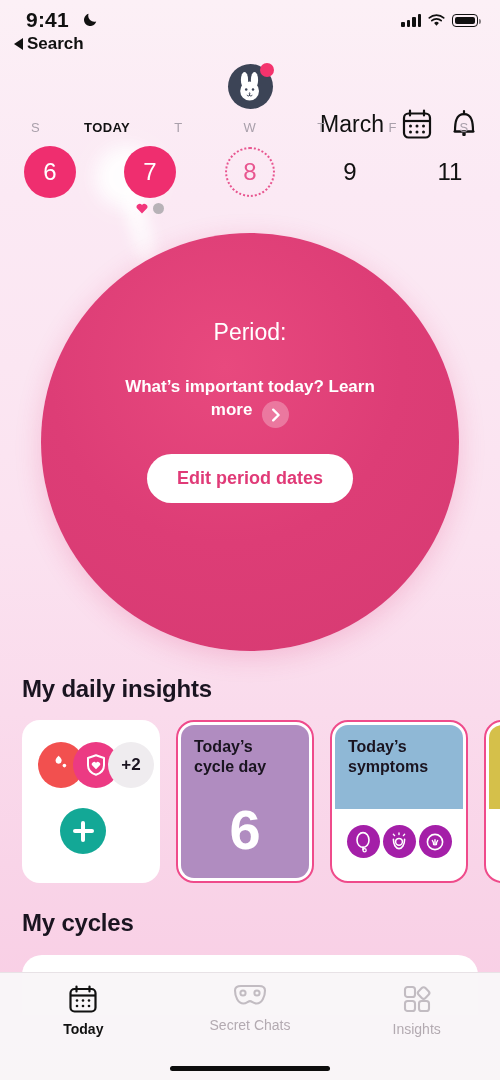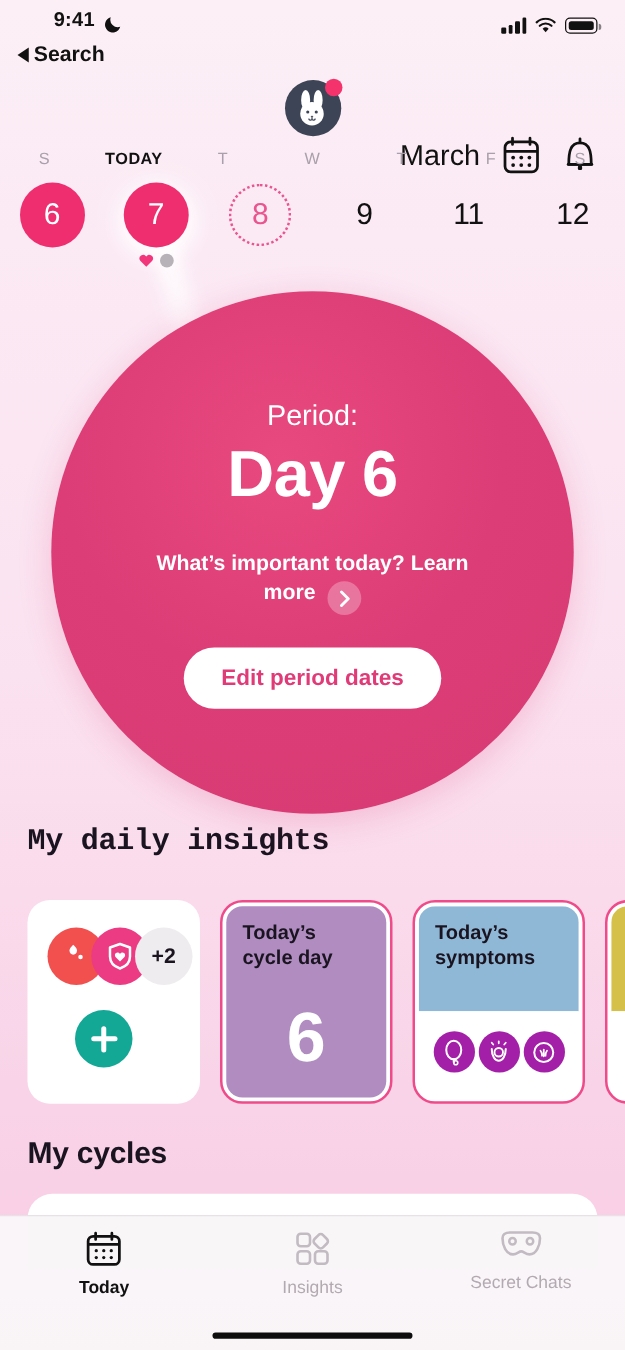--- a/index.html
+++ b/index.html
@@ -21,21 +21,21 @@
       #f8cbe3 100%);
   }
 
   
   .statusbar {
     height:44px; position:relative;
     padding:0 22px;
   }
   .sb-time {
     position:absolute; left:26px; top:8px;
-    font-size:16px; font-weight:700; color:#111; letter-spacing:.2px;margin-left:17px;
+    font-size:21px; font-weight:700; color:#111; letter-spacing:.2px;
   }
   .sb-moon {
     position:absolute; left:83px; top:11px;
     width:16px; height:16px;
   }
   .sb-right {
     position:absolute; right:22px; top:14px;
     display:flex; align-items:center; gap:7px;
   }
   .sig { display:flex; align-items:flex-end; gap:2px; height:13px; }
@@ -171,21 +171,21 @@
     padding:14px 30px; font-size:18px; font-weight:700;
     font-family:"Liberation Sans", sans-serif;
     cursor:pointer;
   }
 
   
   .section-title {
     position:absolute; left:22px;
     font-size:24px; font-weight:700; color:#1a1420; letter-spacing:-.2px;
   }
-  #insights-title { top:660px;font-family:Liberation Mono, monospace; }
+  #insights-title { top:675px; }
   #cycles-title { top:909px; }
 
   .cards {
     position:absolute; left:22px; top:720px;
     display:flex; gap:16px; align-items:flex-start;
   }
   .card {
     width:138px; height:163px; border-radius:18px;
     position:relative; overflow:hidden; flex:0 0 auto;
   }
@@ -390,28 +390,24 @@
       <span class="dotring"></span>
       <span>8</span>
     </div>
   </div>
   <div class="dcol">
     <div class="dnum">9</div>
   </div>
   <div class="dcol">
     <div class="dnum">11</div>
   </div>
-  <div class="dcol">
-    <div class="dnum">12</div>
-  </div>
 </div>
 
 <div class="hero">
   <div class="hero-label">Period:</div>
-  <div class="hero-day">Day 6</div>
   <div class="hero-sub">
     <span>What’s important today? Learn more</span>
     <span class="chev">
       <svg width="10" height="14" viewBox="0 0 10 14">
         <path d="M2.2 1.6 7.6 7l-5.4 5.4" stroke="#fff" stroke-width="2.3" fill="none" stroke-linecap="round" stroke-linejoin="round"></path>
       </svg>
     </span>
   </div>
   <button class="hero-btn">Edit period dates</button>
 </div>
@@ -498,30 +494,30 @@
           <circle cx="15" cy="16.5" r="1.3"></circle>
           <circle cx="21" cy="16.5" r="1.3"></circle>
         <circle cx="9" cy="22" r="1.3"></circle>
           <circle cx="15" cy="22" r="1.3"></circle>
           <circle cx="21" cy="22" r="1.3"></circle>
       </g>
     </svg>
     <span class="tab-label">Today</span>
   </div>
   <div class="tab">
+    <svg width="34" height="26" viewBox="0 0 34 26">
+      <path d="M2 6.5C2 3.6 4 2 8 2h18c4 0 6 1.6 6 4.5 0 6-3 13-8.4 13-3.2 0-4.6-2.4-6.6-2.4s-3.4 2.4-6.6 2.4C5 19.5 2 12.5 2 6.5Z" stroke="#c2bcc2" stroke-width="2.1" fill="none" stroke-linejoin="round"></path>
+      <circle cx="10" cy="9" r="2.6" stroke="#c2bcc2" stroke-width="2" fill="none"></circle>
+      <circle cx="24" cy="9" r="2.6" stroke="#c2bcc2" stroke-width="2" fill="none"></circle>
+    </svg>
+    <span class="tab-label">Secret Chats</span>
+  </div>
+  <div class="tab">
     <svg width="30" height="30" viewBox="0 0 30 30">
       <rect x="3" y="3" width="10" height="10" rx="2.6" stroke="#c2bcc2" stroke-width="2.1" fill="none"></rect>
       <rect x="3" y="17" width="10" height="10" rx="2.6" stroke="#c2bcc2" stroke-width="2.1" fill="none"></rect>
       <rect x="17" y="17" width="10" height="10" rx="2.6" stroke="#c2bcc2" stroke-width="2.1" fill="none"></rect>
       <rect x="16.8" y="4.2" width="9.6" height="9.6" rx="2.6" transform="rotate(45 21.6 9)" stroke="#c2bcc2" stroke-width="2.1" fill="none"></rect>
     </svg>
     <span class="tab-label">Insights</span>
   </div>
-  <div class="tab">
-    <svg width="34" height="26" viewBox="0 0 34 26">
-      <path d="M2 6.5C2 3.6 4 2 8 2h18c4 0 6 1.6 6 4.5 0 6-3 13-8.4 13-3.2 0-4.6-2.4-6.6-2.4s-3.4 2.4-6.6 2.4C5 19.5 2 12.5 2 6.5Z" stroke="#c2bcc2" stroke-width="2.1" fill="none" stroke-linejoin="round"></path>
-      <circle cx="10" cy="9" r="2.6" stroke="#c2bcc2" stroke-width="2" fill="none"></circle>
-      <circle cx="24" cy="9" r="2.6" stroke="#c2bcc2" stroke-width="2" fill="none"></circle>
-    </svg>
-    <span class="tab-label">Secret Chats</span>
-  </div>
   <div class="home-ind"></div>
 </div>
 
 </body></html>

